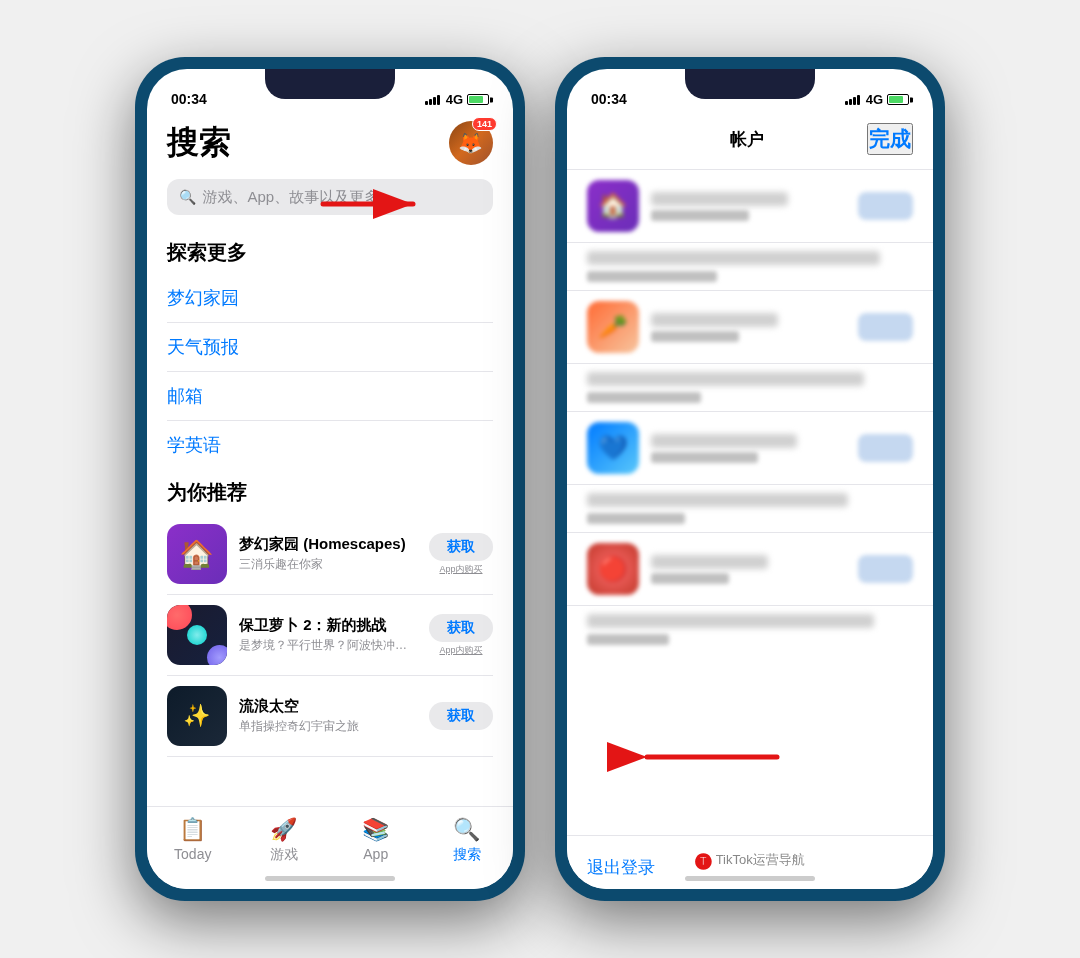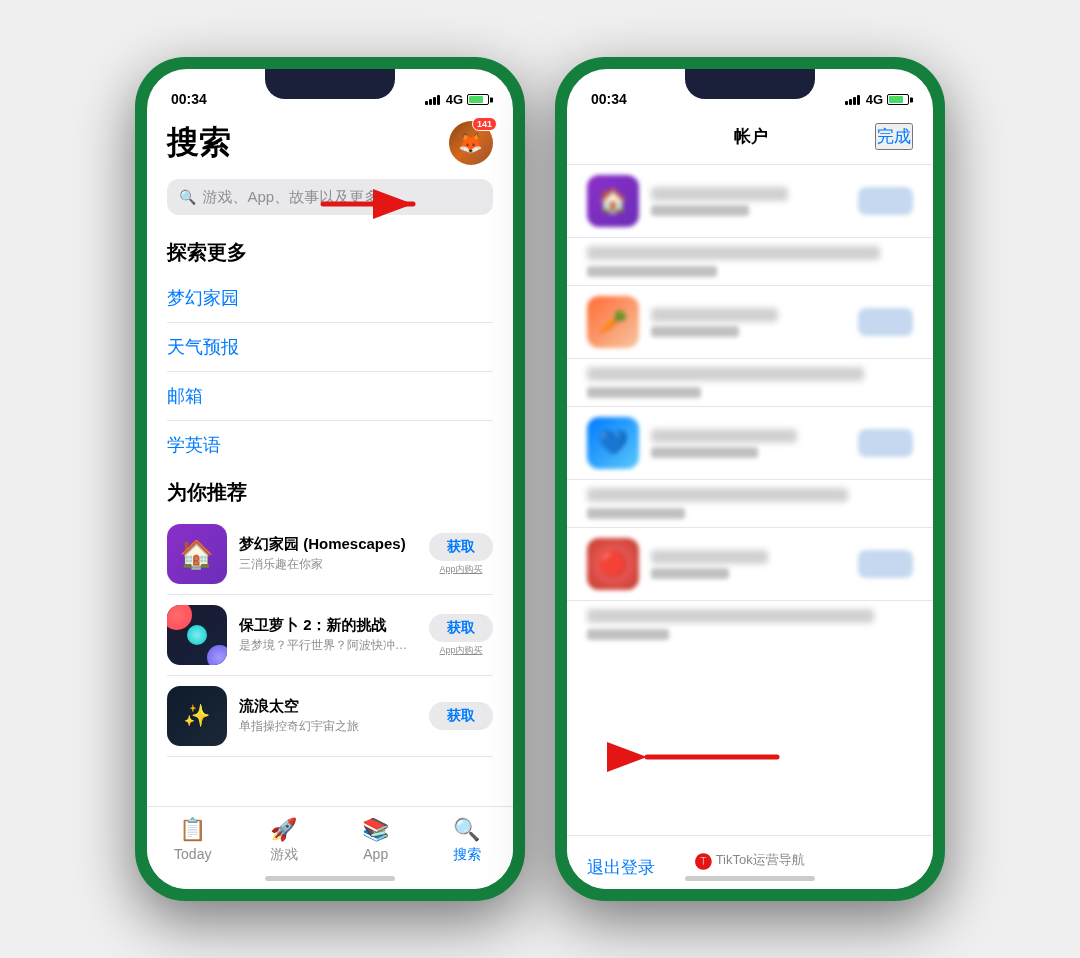--- a/index.html
+++ b/index.html
@@ -12,21 +12,21 @@
       justify-content: center;
       gap: 30px;
       font-family: -apple-system, 'PingFang SC', 'Helvetica Neue', sans-serif;
       overflow: hidden;
     }
 
     
     .phone-frame {
       width: 390px;
       height: 844px;
-      background: #15803d;
+      background: #0c4a6e;
       border-radius: 50px;
       padding: 12px;
       position: relative;
       box-shadow: 0 20px 60px rgba(0,0,0,0.5);
     }
     .phone-screen {
       width: 100%;
       height: 100%;
       background: #ffffff;
       border-radius: 40px;
@@ -271,21 +271,21 @@
     }
 
     .account-header {
       display: flex;
       align-items: center;
       justify-content: space-between;
       padding: 10px 20px 14px;
       border-bottom: 1px solid #e5e5ea;
     }
     .account-title { font-size: 17px; font-weight: 600; color: #000; flex: 1; text-align: center; }
-    .done-button { color: #007aff; font-size: 17px; font-weight: 400; }
+    .done-button { color: #007aff; font-size: 21px; font-weight: 700; }
 
     .account-list { flex: 1; overflow: hidden; position: relative; }
 
     .account-app-item {
       display: flex;
       align-items: center;
       padding: 10px 20px;
       gap: 12px;
       border-bottom: 1px solid #e5e5ea;
       position: relative;

